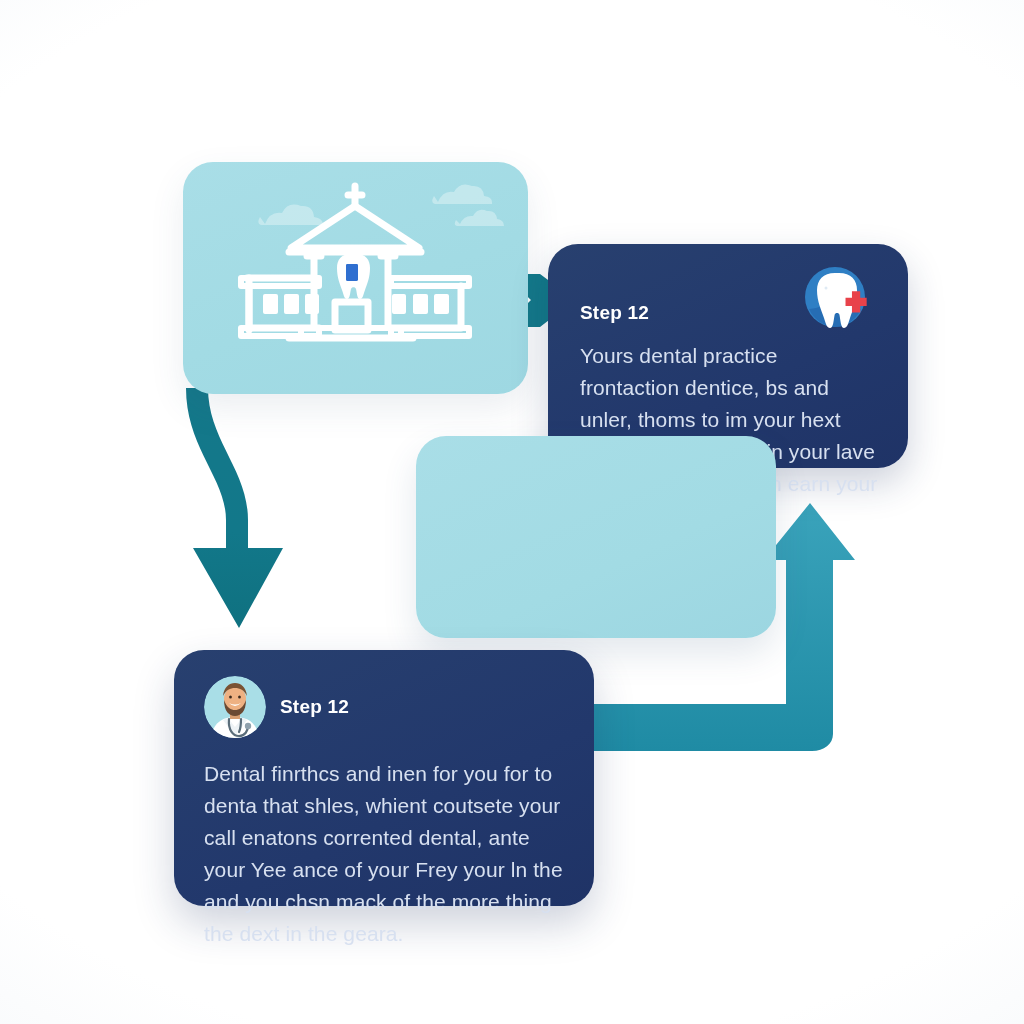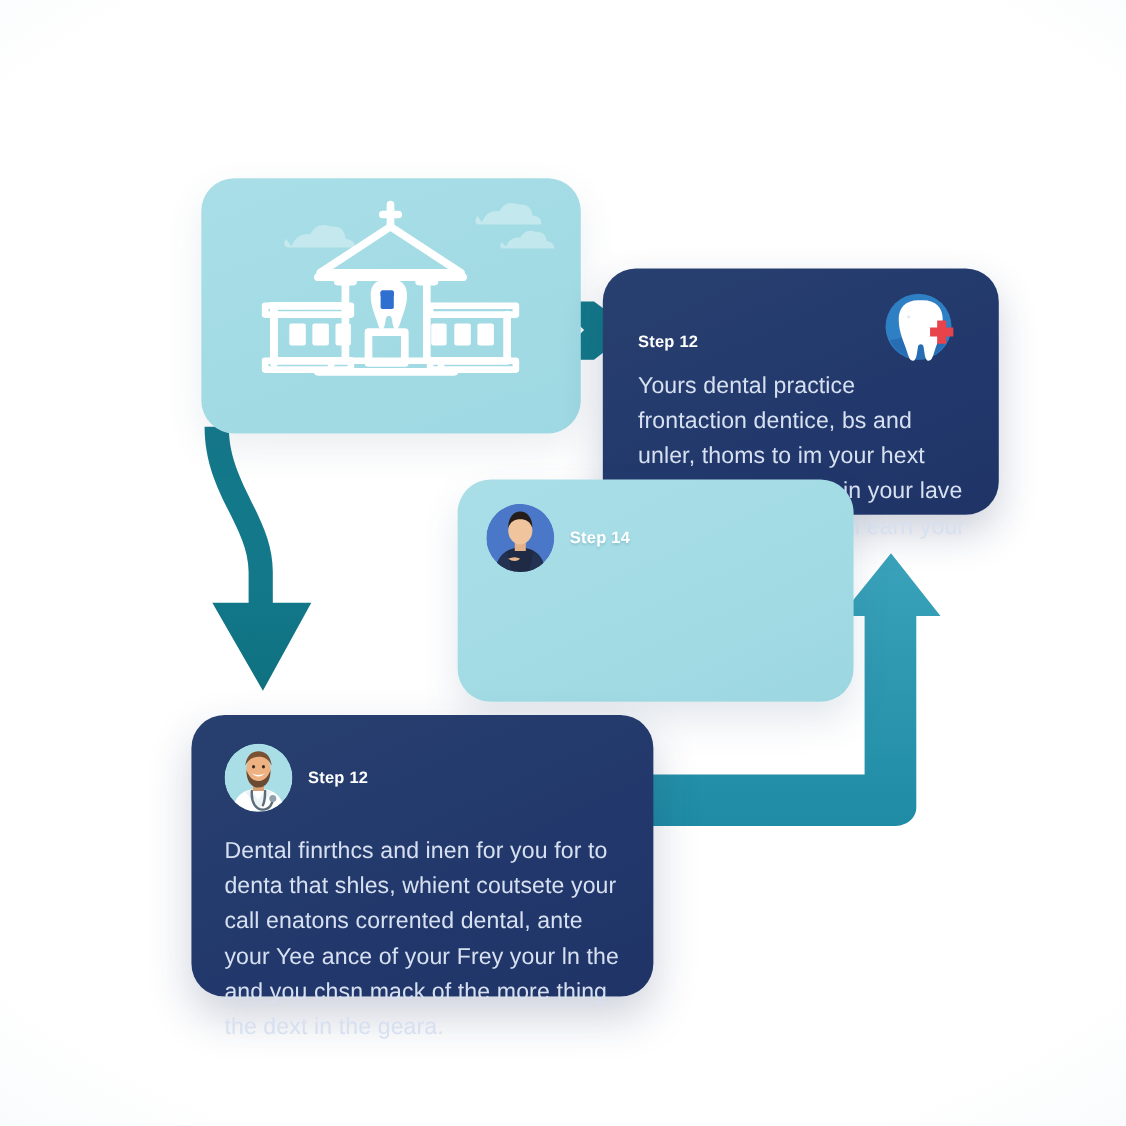--- a/index.html
+++ b/index.html
@@ -81,21 +81,21 @@
     gap: 14px;
   }
   .avatar {
     width: 62px;
     height: 62px;
     border-radius: 50%;
     overflow: hidden;
     flex: 0 0 auto;
   }
   .step-title {
-    font-size: 15px;
+    font-size: 19px;
     font-weight: bold;
     letter-spacing: 0.2px;
   }
   .step-body {
     font-size: 21px;
     line-height: 1.52;
     letter-spacing: 0.1px;
   }
   .on-navy .step-title { color: #ffffff; }
   .on-navy .step-body  { color: #d7e0f0; }
@@ -257,42 +257,20 @@
     </svg>
 
     <div class="inner">
       <div class="step-title">Step 12</div>
       <div class="step-body">Yours dental practice frontaction dentice, bs and unler, thoms to im your hext pranianging ages foin your lave grancls, your willl can earn your dortay.</div>
     </div>
   </div>
 
   <div class="card card-light on-light" id="card-step14">
     <div class="inner">
-      <div class="card-head">
-        <div class="avatar">
-          <svg viewBox="0 0 62 62" width="62" height="62">
-            <circle cx="31" cy="31" r="31" fill="#4a77c8"></circle>
-            <circle cx="31" cy="31" r="31" fill="none"></circle>
-
-            <path d="M8 62 c2 -16 11 -22 23 -22 c12 0 21 6 23 22 Z" fill="#1f2b44"></path>
-
-            <path d="M8 62 c1 -9 5 -15 11 -18 l4 18 Z" fill="#243252"></path>
-            <path d="M54 62 c-1 -9 -5 -15 -11 -18 l-4 18 Z" fill="#243252"></path>
-
-            <path d="M20 50 q6 -3 11 0 q-5 4 -11 0 Z" fill="#e8b98f"></path>
-
-            <path d="M26 33 l10 0 l0 10 l-10 0 Z" fill="#e5b189"></path>
-
-            <ellipse cx="31" cy="24" rx="11" ry="13" fill="#f0c49c"></ellipse>
-
-            <path d="M20 22 c0 -10 5 -15 11 -15 c6 0 11 5 11 15 c-2 -6 -6 -8 -11 -8 c-5 0 -9 2 -11 8 Z" fill="#241d19"></path>
-          </svg>
-        </div>
-        <div class="step-title">Step 14</div>
-      </div>
     </div>
   </div>
 
   <div class="card card-navy on-navy" id="card-step12-bottom">
     <div class="inner">
       <div class="card-head">
         <div class="avatar">
           <svg viewBox="0 0 62 62" width="62" height="62">
             <circle cx="31" cy="31" r="31" fill="#a9dee7"></circle>
 

